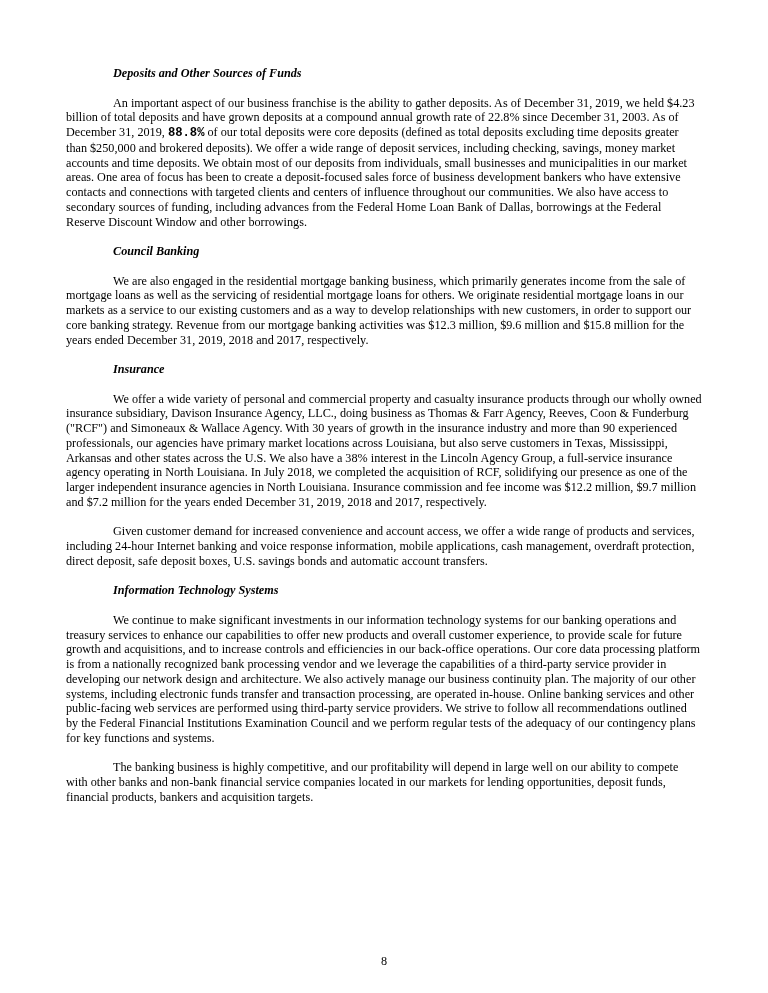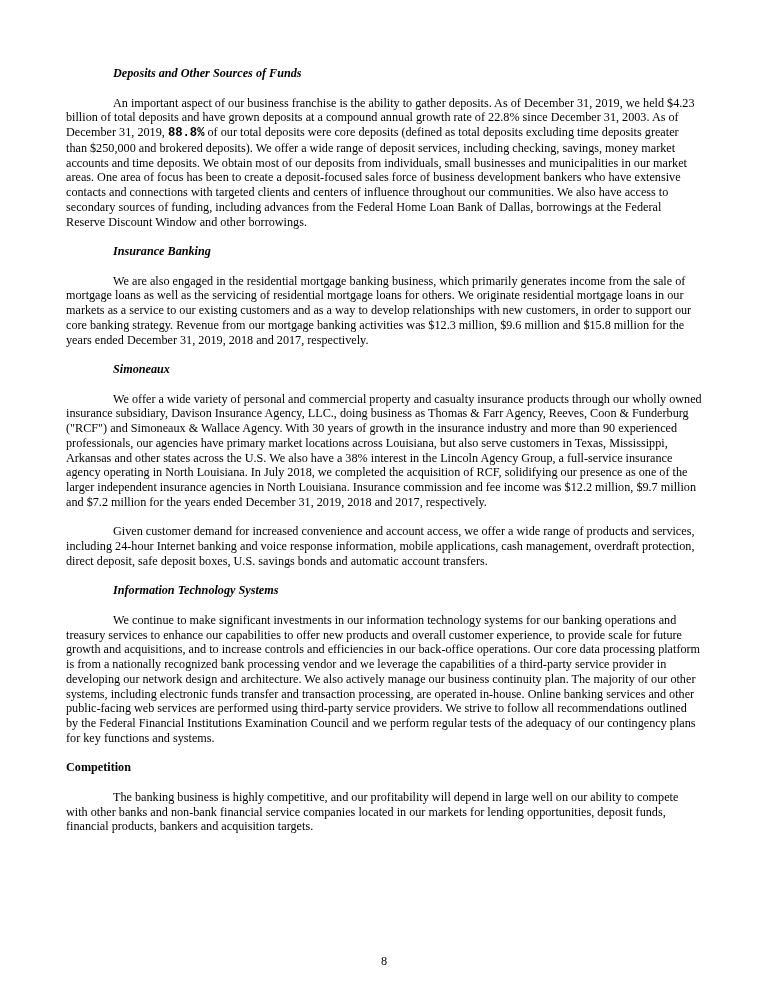--- a/index.html
+++ b/index.html
@@ -49,29 +49,28 @@
 </style>
 </head>
 <body>
 
 <div class="page">
   <div class="content">
 
     <h3 class="subheading">Deposits and Other Sources of Funds</h3>
     <p class="para"><span>An important aspect of our business franchise is the ability to gather deposits. As of December 31, 2019, we held $4.23 billion of total deposits and have grown deposits at a compound annual growth rate of 22.8% since December 31, 2003. As of December 31, 2019, </span><span class="bold-inline">88.8%</span><span> of our total deposits were core deposits (defined as total deposits excluding time deposits greater than $250,000 and brokered deposits). We offer a wide range of deposit services, including checking, savings, money market accounts and time deposits. We obtain most of our deposits from individuals, small businesses and municipalities in our market areas. One area of focus has been to create a deposit-focused sales force of business development bankers who have extensive contacts and connections with targeted clients and centers of influence throughout our communities. We also have access to secondary sources of funding, including advances from the Federal Home Loan Bank of Dallas, borrowings at the Federal Reserve Discount Window and other borrowings.</span></p>
 
-    <h3 class="subheading">Insurance Banking</h3>
+    <h3 class="subheading">Council Banking</h3>
     <p class="para">We are also engaged in the residential mortgage banking business, which primarily generates income from the sale of mortgage loans as well as the servicing of residential mortgage loans for others. We originate residential mortgage loans in our markets as a service to our existing customers and as a way to develop relationships with new customers, in order to support our core banking strategy. Revenue from our mortgage banking activities was $12.3 million, $9.6 million and $15.8 million for the years ended December 31, 2019, 2018 and 2017, respectively.</p>
 
-    <h3 class="subheading">Simoneaux</h3>
+    <h3 class="subheading">Insurance</h3>
     <p class="para">We offer a wide variety of personal and commercial property and casualty insurance products through our wholly owned insurance subsidiary, Davison Insurance Agency, LLC., doing business as Thomas &amp; Farr Agency, Reeves, Coon &amp; Funderburg ("RCF") and Simoneaux &amp; Wallace Agency. With 30 years of growth in the insurance industry and more than 90 experienced professionals, our agencies have primary market locations across Louisiana, but also serve customers in Texas, Mississippi, Arkansas and other states across the U.S. We also have a 38% interest in the Lincoln Agency Group, a full-service insurance agency operating in North Louisiana. In July 2018, we completed the acquisition of RCF, solidifying our presence as one of the larger independent insurance agencies in North Louisiana. Insurance commission and fee income was $12.2 million, $9.7 million and $7.2 million for the years ended December 31, 2019, 2018 and 2017, respectively.</p>
 
     <p class="para">Given customer demand for increased convenience and account access, we offer a wide range of products and services, including 24-hour Internet banking and voice response information, mobile applications, cash management, overdraft protection, direct deposit, safe deposit boxes, U.S. savings bonds and automatic account transfers.</p>
 
     <h3 class="subheading">Information Technology Systems</h3>
     <p class="para">We continue to make significant investments in our information technology systems for our banking operations and treasury services to enhance our capabilities to offer new products and overall customer experience, to provide scale for future growth and acquisitions, and to increase controls and efficiencies in our back-office operations. Our core data processing platform is from a nationally recognized bank processing vendor and we leverage the capabilities of a third-party service provider in developing our network design and architecture. We also actively manage our business continuity plan. The majority of our other systems, including electronic funds transfer and transaction processing, are operated in-house. Online banking services and other public-facing web services are performed using third-party service providers. We strive to follow all recommendations outlined by the Federal Financial Institutions Examination Council and we perform regular tests of the adequacy of our contingency plans for key functions and systems.</p>
 
-    <h3 class="heading-left">Competition</h3>
     <p class="para">The banking business is highly competitive, and our profitability will depend in large well on our ability to compete with other banks and non-bank financial service companies located in our markets for lending opportunities, deposit funds, financial products, bankers and acquisition targets.</p>
 
   </div>
   <div class="footer-pagenum">8</div>
 </div>
 
 </body></html>

